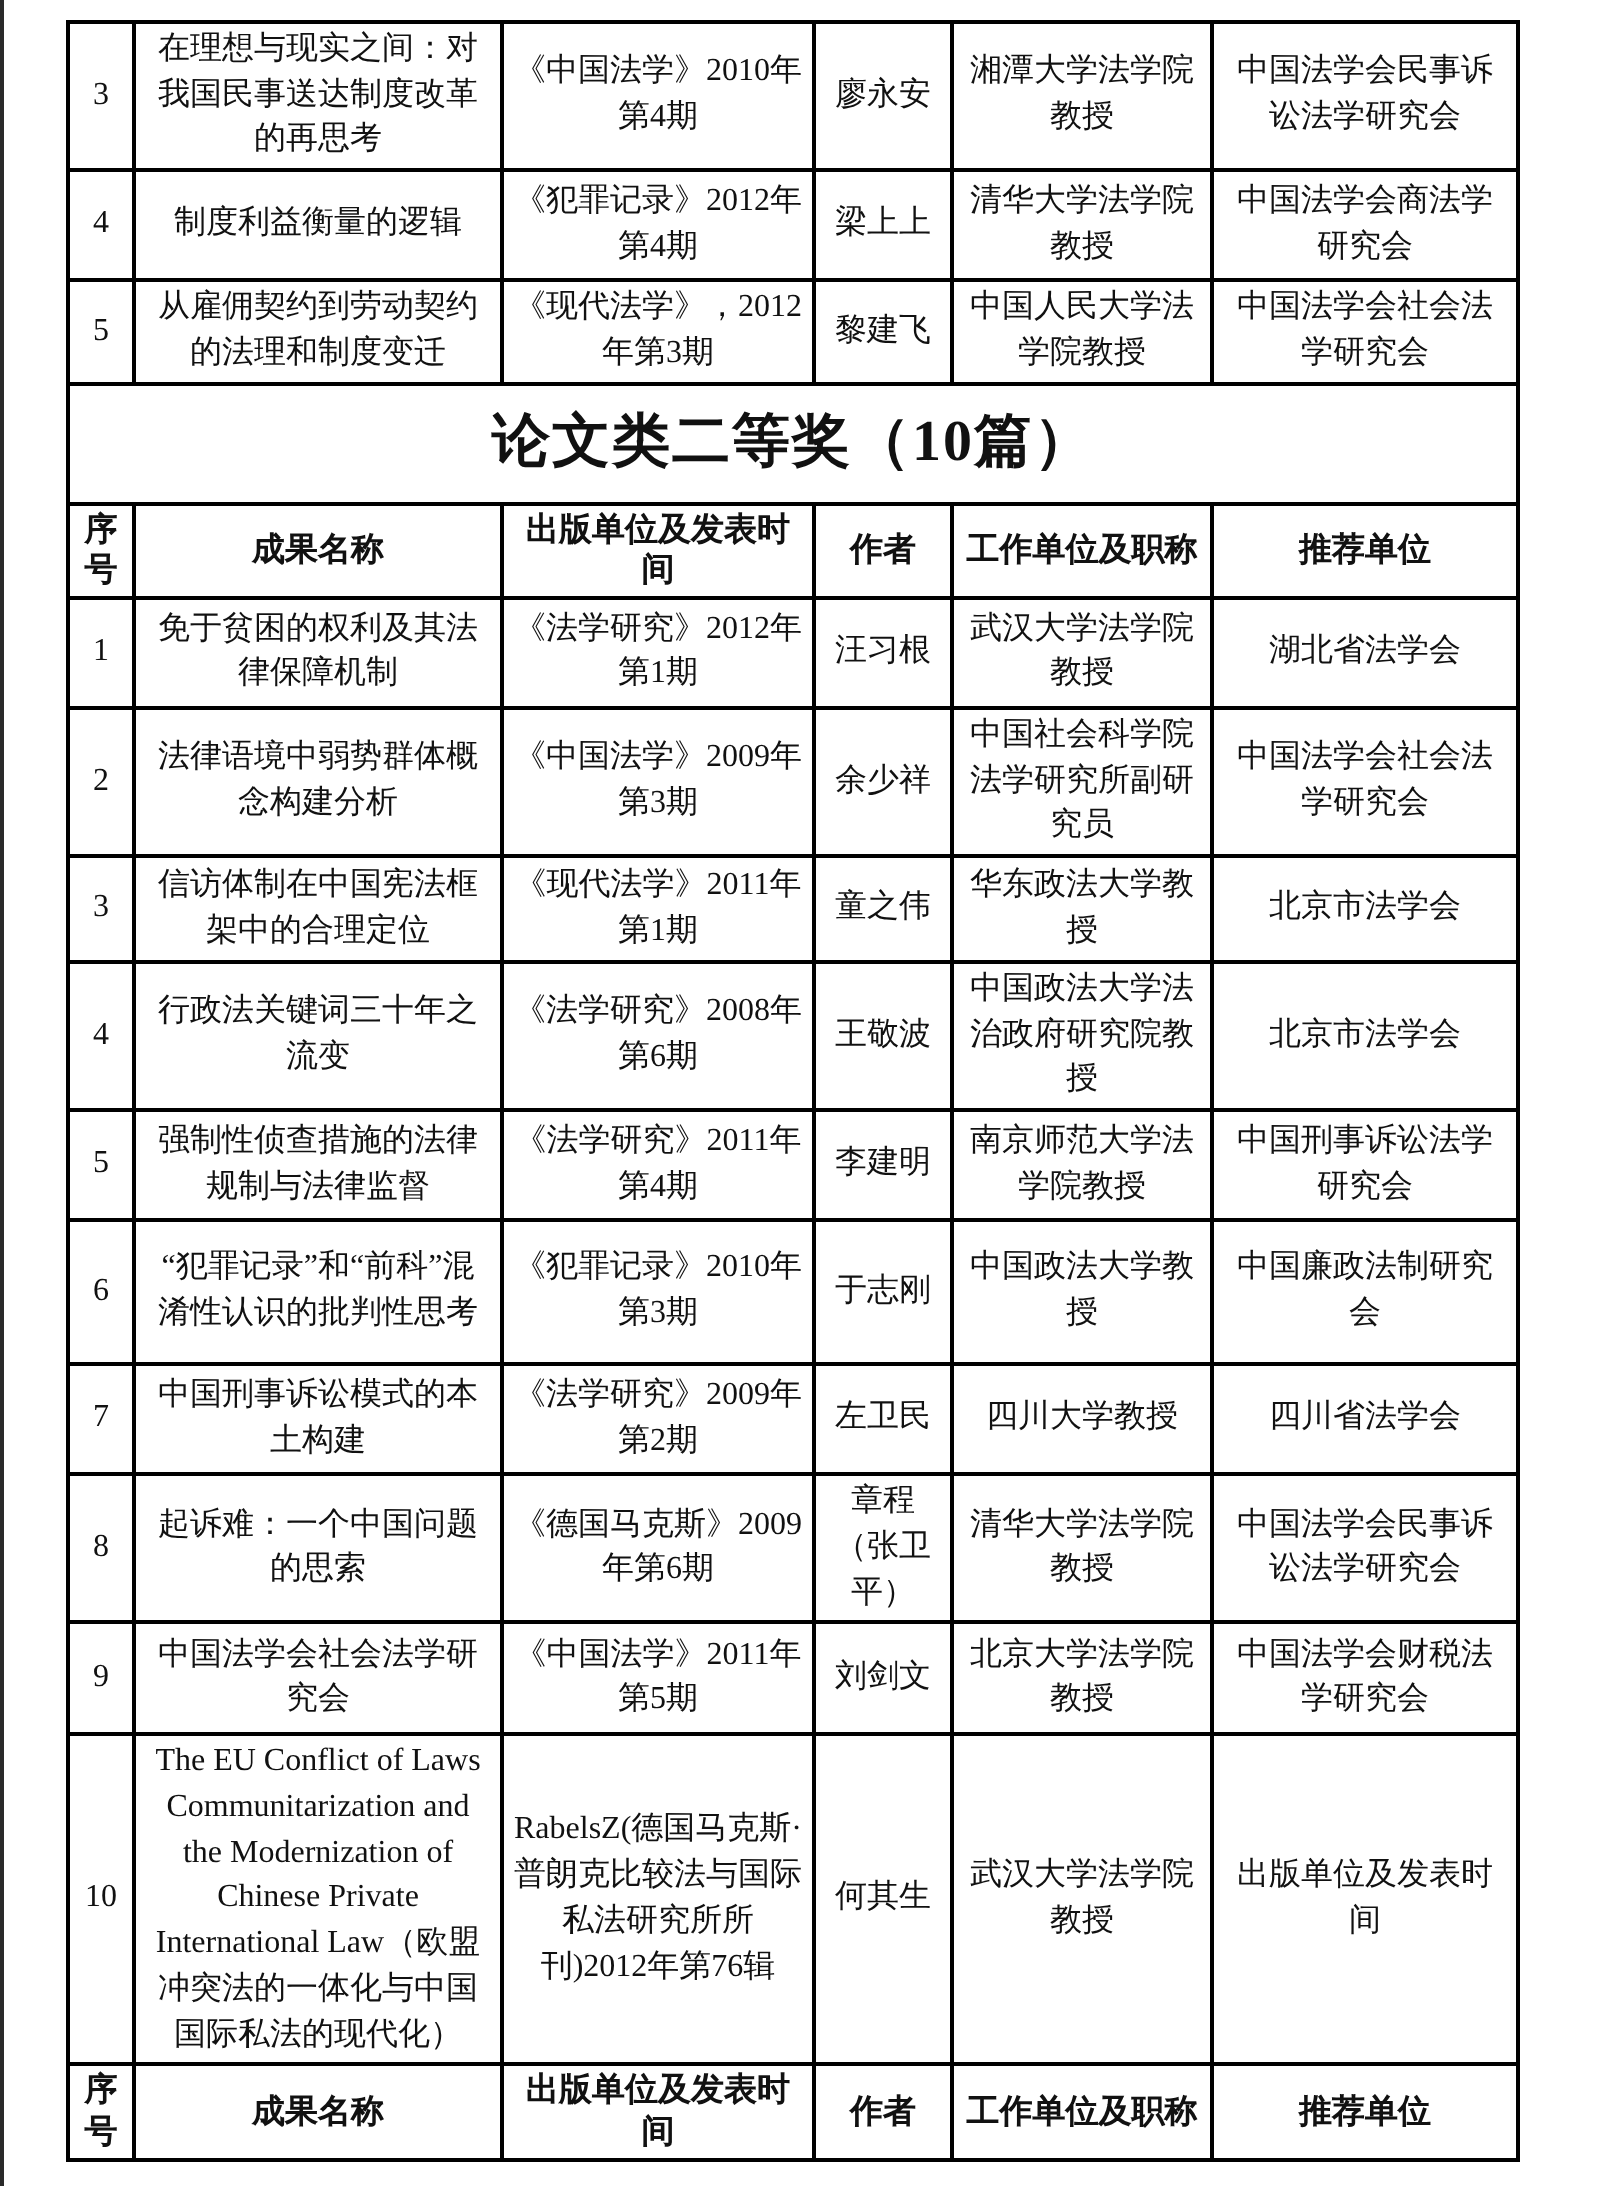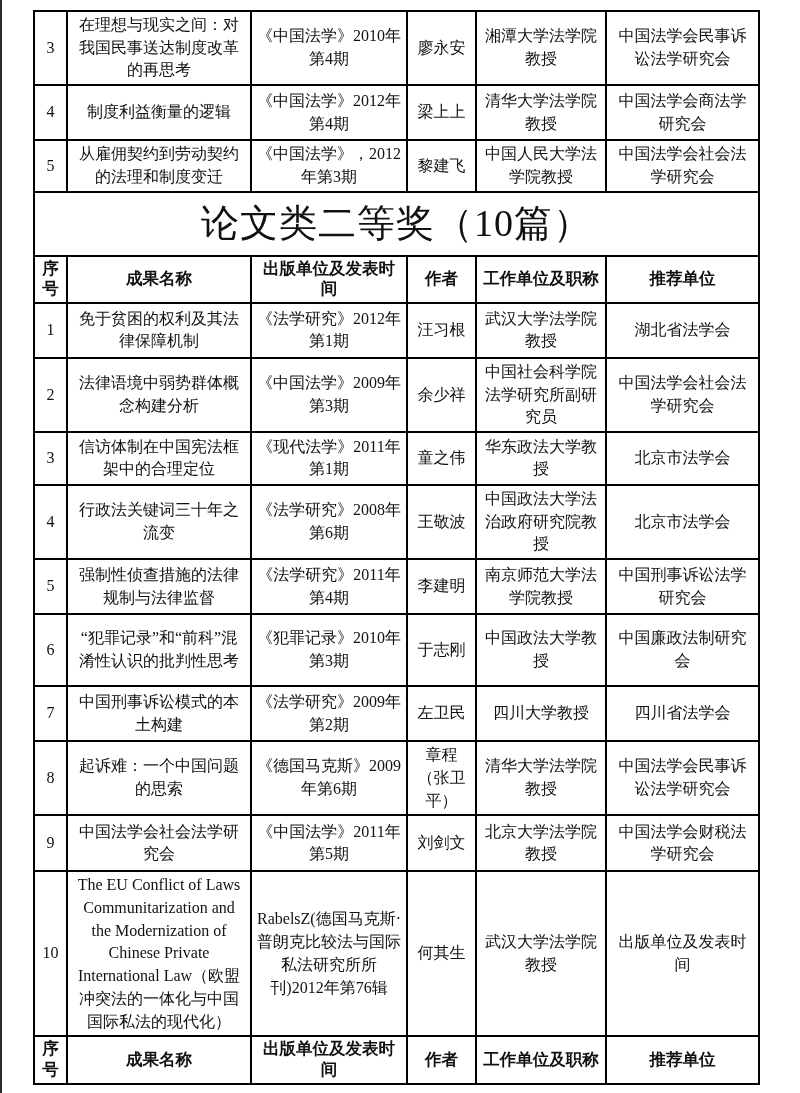--- a/index.html
+++ b/index.html
@@ -30,22 +30,22 @@
     padding:2px 5px;
     overflow:hidden;
   }
   tr.hdr td {
     font-weight:bold;
     font-size:16.5px;
     line-height:1.25;
     padding:2px 3px;
   }
   tr.section td {
-    font-weight:normal;
-    font-size:38px;
+    font-weight:bold;
+    font-size:29px;
     letter-spacing:1px;
     padding:4px 0;
   }
   td.serial { padding:2px 1px; }
   td.author { padding:2px 3px;margin-top:34px; }
 </style>
 </head>
 <body>
 
 <div class="scan-edge"></div>
@@ -65,29 +65,29 @@
     <td class="serial">3</td>
     <td>在理想与现实之间：对我国民事送达制度改革的再思考</td>
     <td>《中国法学》2010年第4期</td>
     <td class="author">廖永安</td>
     <td>湘潭大学法学院教授</td>
     <td>中国法学会民事诉讼法学研究会</td>
   </tr>
   <tr style="height:55px">
     <td class="serial">4</td>
     <td>制度利益衡量的逻辑</td>
-    <td>《中国法学》2012年第4期</td>
+    <td>《犯罪记录》2012年第4期</td>
     <td class="author">梁上上</td>
     <td>清华大学法学院教授</td>
     <td>中国法学会商法学研究会</td>
   </tr>
   <tr style="height:51px">
     <td class="serial">5</td>
     <td>从雇佣契约到劳动契约的法理和制度变迁</td>
-    <td>《中国法学》，2012年第3期</td>
+    <td>《现代法学》，2012年第3期</td>
     <td class="author">黎建飞</td>
     <td>中国人民大学法学院教授</td>
     <td>中国法学会社会法学研究会</td>
   </tr>
 
   <tr class="section" style="height:60px">
     <td colspan="6">论文类二等奖（10篇）</td>
   </tr>
   <tr class="hdr" style="height:42px">
     <td class="serial">序号</td>

